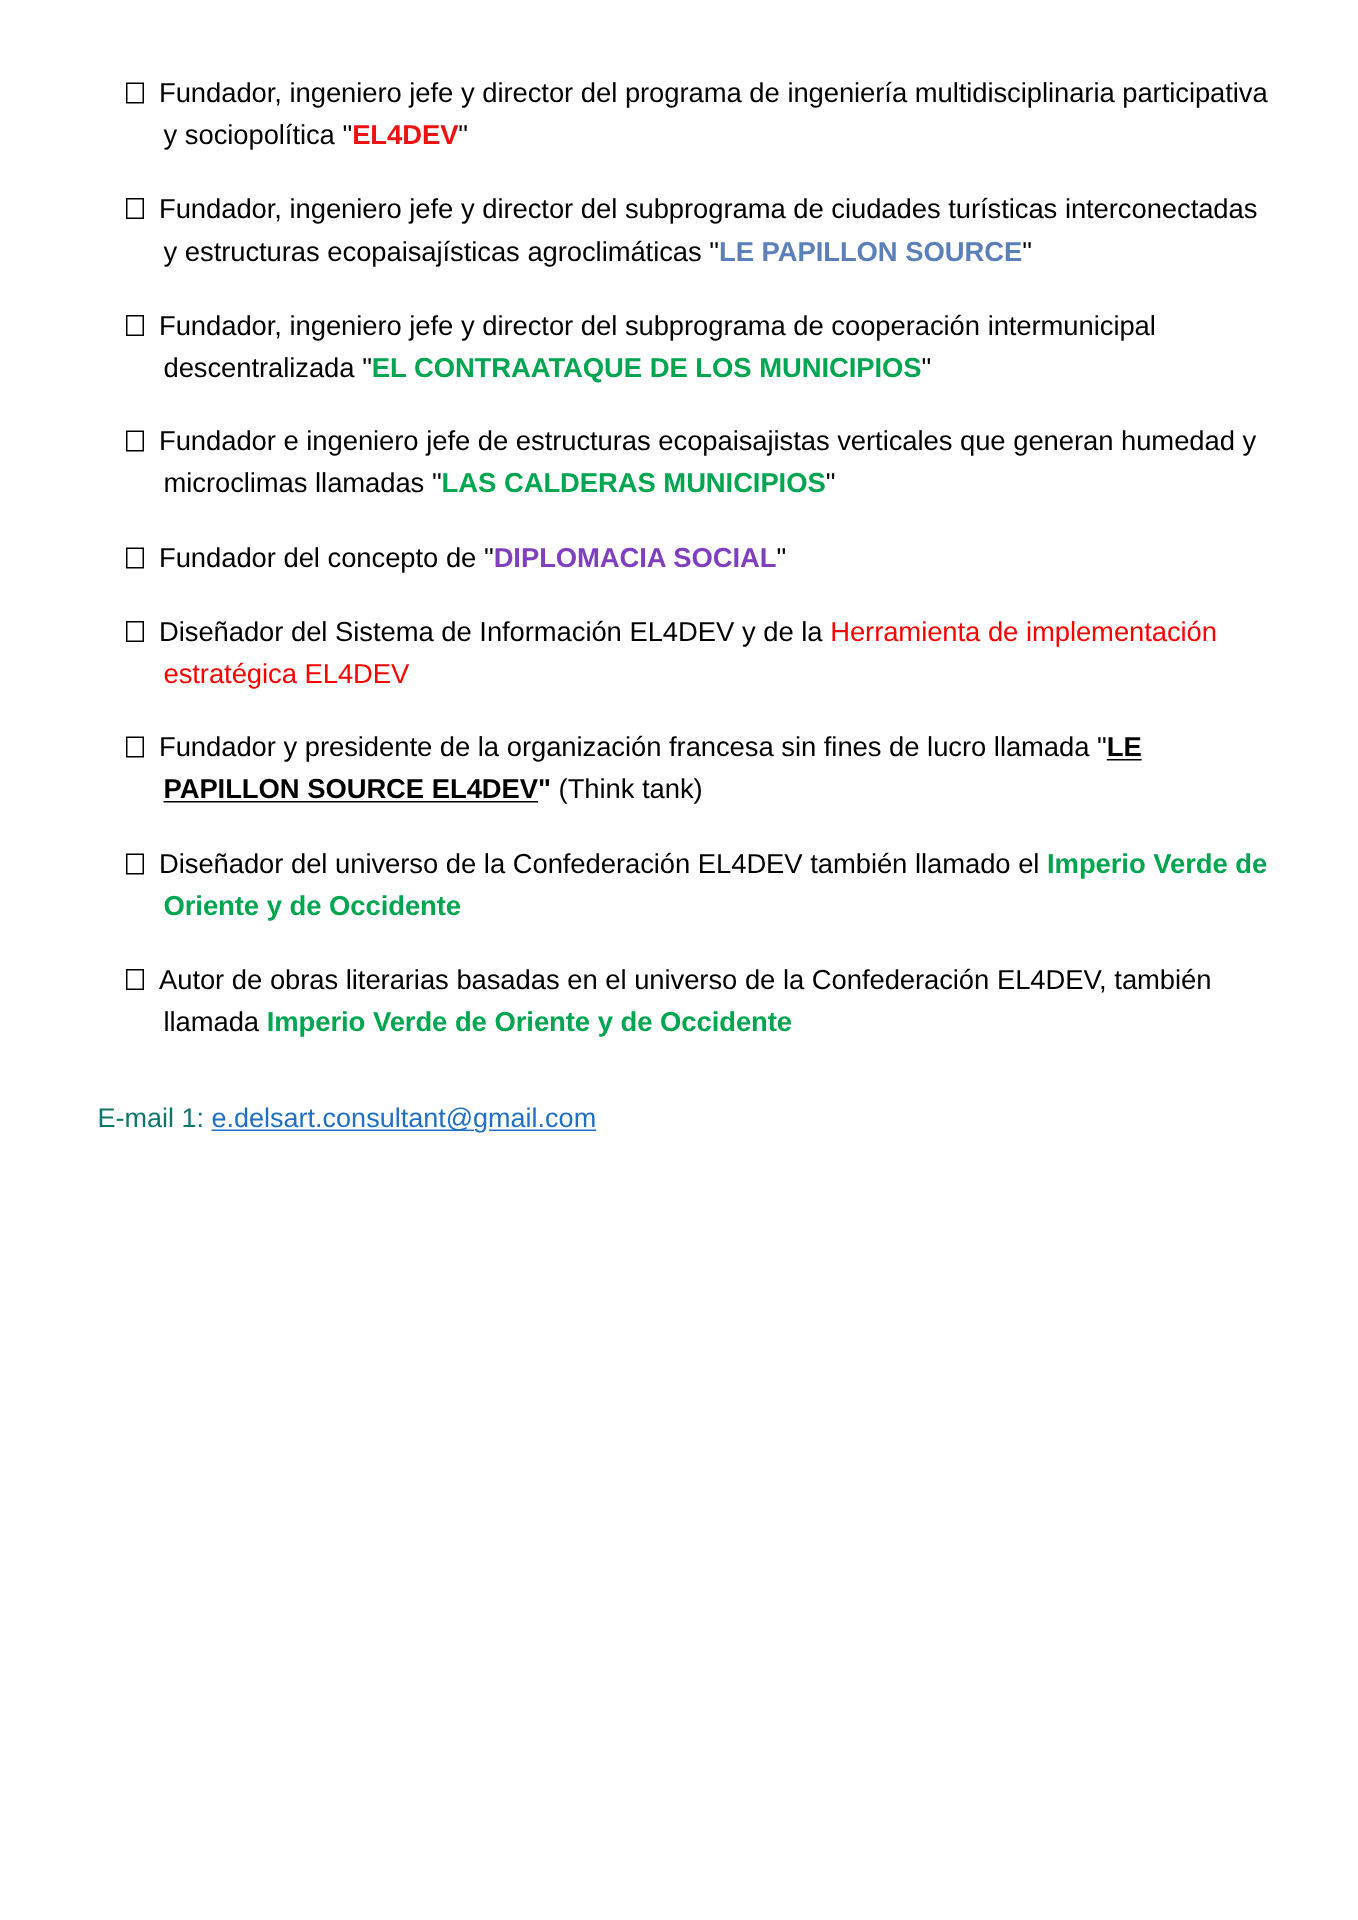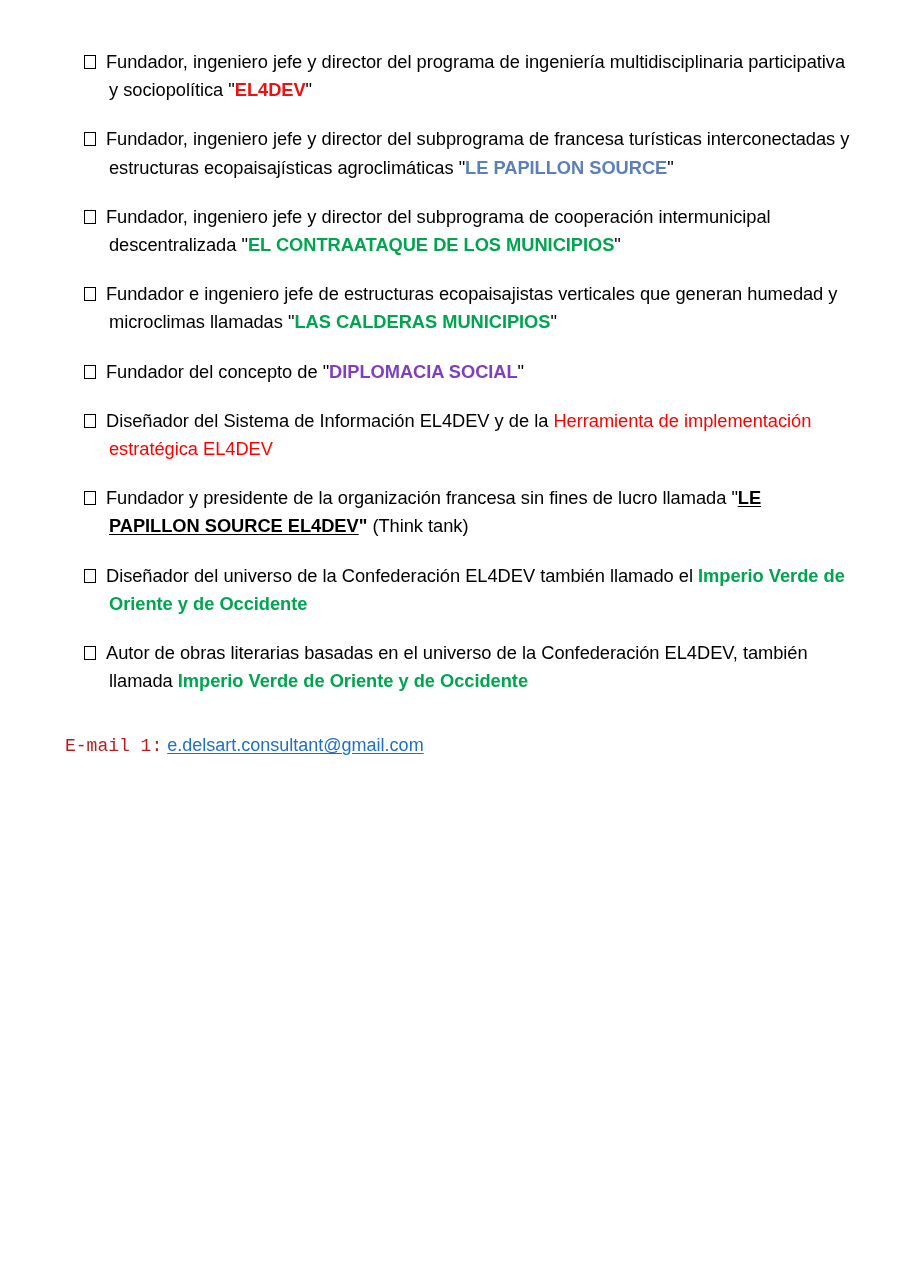--- a/index.html
+++ b/index.html
@@ -72,38 +72,37 @@
 
   
   .email-block {
     margin-top: 38px;
     padding-left: 10px;
     font-size: 18px;
     line-height: 25px;
   }
   .email-row { white-space: nowrap; }
   .email-label {
-    color: #b91c1c;
-    font-family: Liberation Mono, monospace;
+    color: #0f766e;
   }
   .email-link {
     color: #1f6fc4;
     text-decoration: underline;
     text-underline-offset: 2px;
     cursor: pointer;
   }
 </style>
 </head>
 <body>
 
 <div class="page">
 
   <ul class="bullet-list">
       <li class="bullet-item"><span class="bullet-marker"></span><span class="run-plain">Fundador, ingeniero jefe y director del programa de ingeniería multidisciplinaria participativa y sociopolítica "</span><span class="run-red-bold">EL4DEV</span><span class="run-plain">"</span></li>
-      <li class="bullet-item"><span class="bullet-marker"></span><span class="run-plain">Fundador, ingeniero jefe y director del subprograma de francesa turísticas interconectadas y estructuras ecopaisajísticas agroclimáticas "</span><span class="run-blue-bold">LE PAPILLON SOURCE</span><span class="run-plain">"</span></li>
+      <li class="bullet-item"><span class="bullet-marker"></span><span class="run-plain">Fundador, ingeniero jefe y director del subprograma de ciudades turísticas interconectadas y estructuras ecopaisajísticas agroclimáticas "</span><span class="run-blue-bold">LE PAPILLON SOURCE</span><span class="run-plain">"</span></li>
       <li class="bullet-item"><span class="bullet-marker"></span><span class="run-plain">Fundador, ingeniero jefe y director del subprograma de cooperación intermunicipal descentralizada "</span><span class="run-green-bold">EL CONTRAATAQUE DE LOS MUNICIPIOS</span><span class="run-plain">"</span></li>
       <li class="bullet-item"><span class="bullet-marker"></span><span class="run-plain">Fundador e ingeniero jefe de estructuras ecopaisajistas verticales que generan humedad y microclimas llamadas "</span><span class="run-green-bold">LAS CALDERAS MUNICIPIOS</span><span class="run-plain">"</span></li>
       <li class="bullet-item"><span class="bullet-marker"></span><span class="run-plain">Fundador del concepto de "</span><span class="run-purple-bold">DIPLOMACIA SOCIAL</span><span class="run-plain">"</span></li>
       <li class="bullet-item"><span class="bullet-marker"></span><span class="run-plain">Diseñador del Sistema de Información EL4DEV y de la </span><span class="run-red">Herramienta de implementación estratégica EL4DEV</span></li>
       <li class="bullet-item"><span class="bullet-marker"></span><span class="run-plain">Fundador y presidente de la organización francesa sin fines de lucro llamada "</span><span class="run-black-bold-underline">LE PAPILLON SOURCE EL4DEV</span><span class="run-black-bold">"</span><span class="run-plain"> (Think tank)</span></li>
       <li class="bullet-item"><span class="bullet-marker"></span><span class="run-plain">Diseñador del universo de la Confederación EL4DEV también llamado el </span><span class="run-green-bold">Imperio Verde de Oriente y de Occidente</span></li>
       <li class="bullet-item"><span class="bullet-marker"></span><span class="run-plain">Autor de obras literarias basadas en el universo de la Confederación EL4DEV, también llamada </span><span class="run-green-bold">Imperio Verde de Oriente y de Occidente</span></li>
     </ul>
 
   <div class="email-block">

